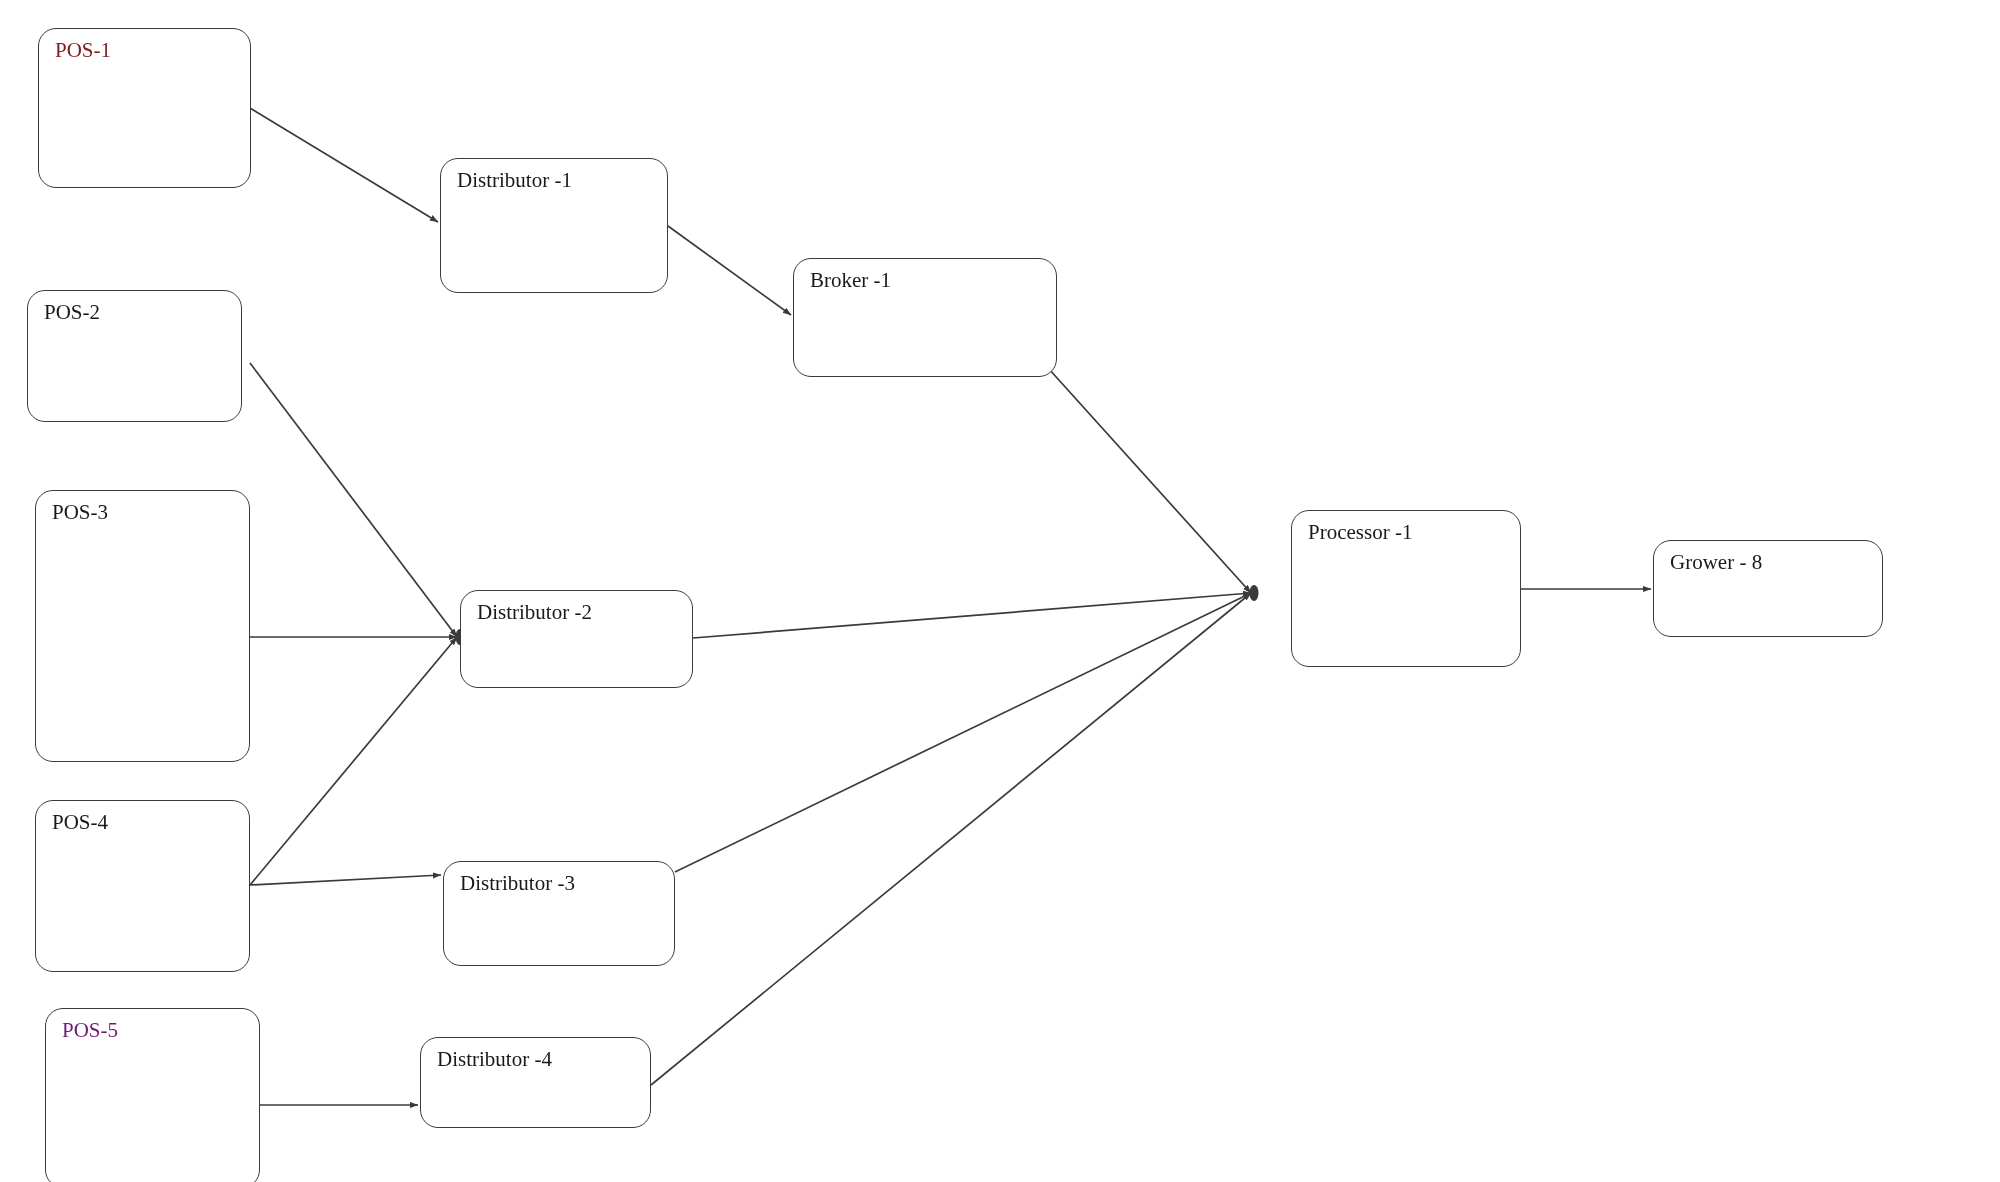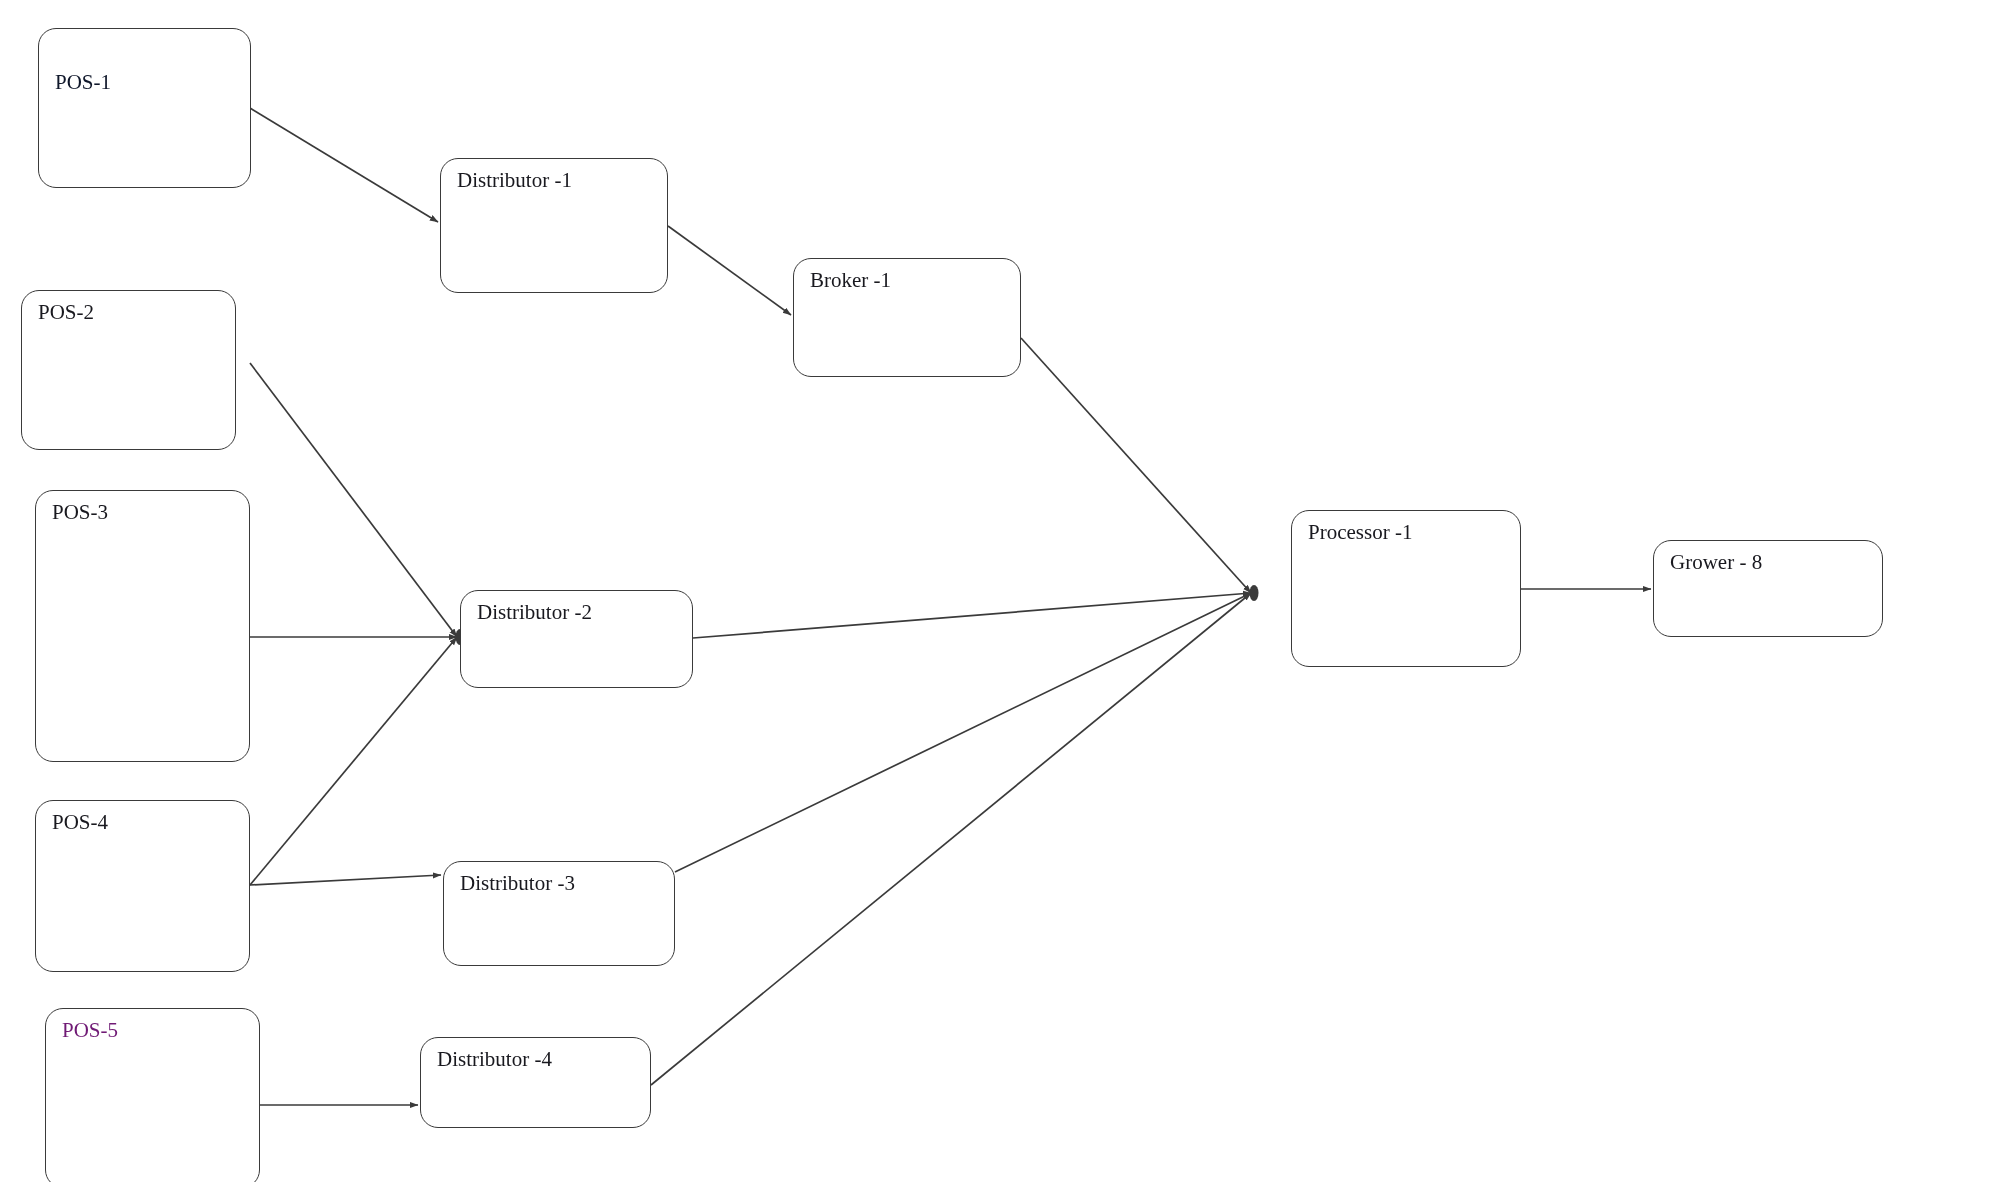--- a/index.html
+++ b/index.html
@@ -66,23 +66,23 @@
       <line x1="250" y1="885" x2="441" y2="875" class="edge-line" stroke="#3a3a3a" marker-end="url(#arrowhead)"></line>
       <line x1="675" y1="872" x2="1251" y2="593" class="edge-line" stroke="#3a3a3a" marker-end="url(#arrowhead)"></line>
       <line x1="260" y1="1105" x2="418" y2="1105" class="edge-line" stroke="#3a3a3a" marker-end="url(#arrowhead)"></line>
       <line x1="651" y1="1085" x2="1251" y2="593" class="edge-line" stroke="#3a3a3a" marker-end="url(#arrowhead)"></line>
       <line x1="1483" y1="589" x2="1651" y2="589" class="edge-line" stroke="#3a3a3a" marker-end="url(#arrowhead)"></line>
       <ellipse cx="460" cy="637" rx="4.5" ry="8" fill="#3a3a3a"></ellipse>
       <ellipse cx="1254" cy="593" rx="4.5" ry="8" fill="#3a3a3a"></ellipse>
     </svg>
   <div id="node-layer">
       <div class="node" style="left: 38px; top: 28px; width: 213px; height: 160px; border-color: rgb(58, 58, 58);">
-        <span class="node-label" style="color: #0f172a; margin-top: 32px;">POS-1</span>
+        <span class="node-label" style="color: #7f1d1d;">POS-1</span>
       </div>
-      <div class="node" style="left: 21px; top: 290px; width: 215px; height: 160px; border-color: rgb(58, 58, 58);">
+      <div class="node" style="left: 27px; top: 290px; width: 215px; height: 132px; border-color: rgb(58, 58, 58);">
         <span class="node-label" style="color: rgb(25, 25, 31);">POS-2</span>
       </div>
       <div class="node" style="left: 35px; top: 490px; width: 215px; height: 272px; border-color: rgb(58, 58, 58);">
         <span class="node-label" style="color: rgb(25, 25, 31);">POS-3</span>
       </div>
       <div class="node" style="left: 35px; top: 800px; width: 215px; height: 172px; border-color: rgb(58, 58, 58); padding-left: 11px;">
         <span class="node-label" style="color: rgb(25, 25, 31);">POS-4</span>
       </div>
       <div class="node" style="left: 45px; top: 1008px; width: 215px; height: 180px; border-color: rgb(58, 58, 58);">
         <span class="node-label" style="color: #701a75;">POS-5</span>
@@ -92,21 +92,21 @@
       </div>
       <div class="node" style="left: 460px; top: 590px; width: 233px; height: 98px; border-color: rgb(58, 58, 58);">
         <span class="node-label" style="color: rgb(25, 25, 31);">Distributor -2</span>
       </div>
       <div class="node" style="left: 443px; top: 861px; width: 232px; height: 105px; border-color: rgb(58, 58, 58);">
         <span class="node-label" style="color: rgb(25, 25, 31);">Distributor -3</span>
       </div>
       <div class="node" style="left: 420px; top: 1037px; width: 231px; height: 91px; border-color: rgb(58, 58, 58); padding-left: 32px;">
         <span class="node-label" style="color: rgb(25, 25, 31);">Distributor -4</span>
       </div>
-      <div class="node" style="left: 793px; top: 258px; width: 228px; height: 119px; border-color: rgb(58, 58, 58);">
+      <div class="node" style="left: 793px; top: 258px; width: 264px; height: 119px; border-color: rgb(58, 58, 58);">
         <span class="node-label" style="color: rgb(25, 25, 31);">Broker -1</span>
       </div>
       <div class="node" style="left: 1291px; top: 510px; width: 230px; height: 157px; border-color: rgb(58, 58, 58);">
         <span class="node-label" style="color: rgb(25, 25, 31);">Processor -1</span>
       </div>
       <div class="node" style="left: 1653px; top: 540px; width: 230px; height: 97px; border-color: rgb(58, 58, 58);">
         <span class="node-label" style="color: rgb(25, 25, 31);">Grower - 8</span>
       </div>
     </div>
 </div>

